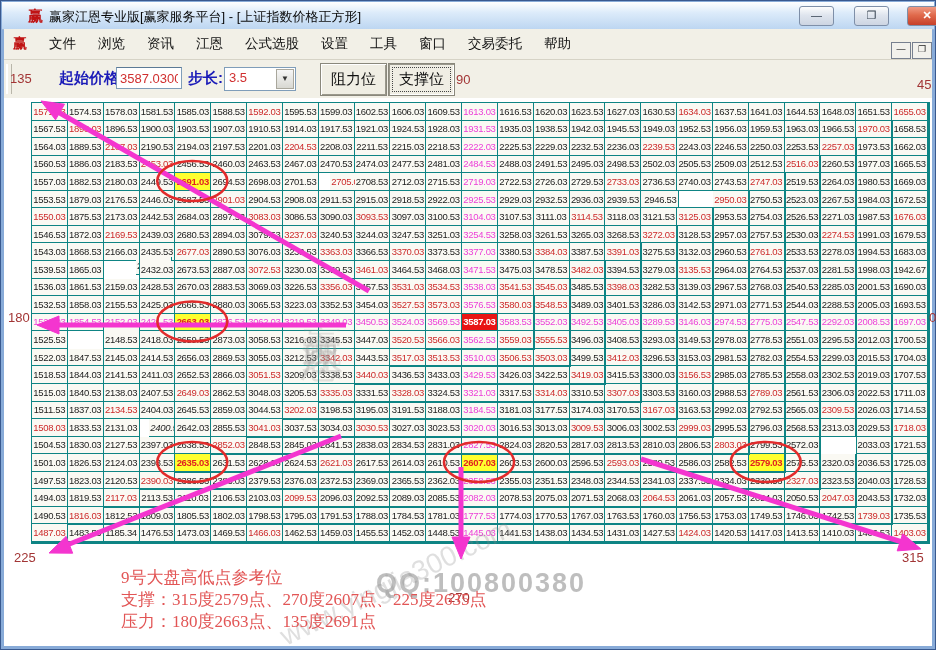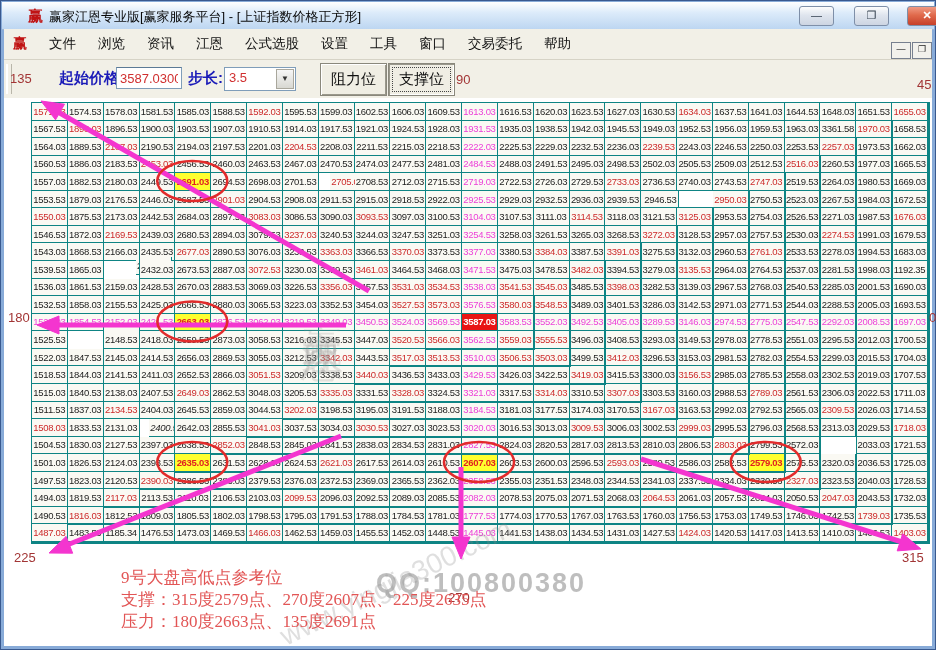--- a/index.html
+++ b/index.html
@@ -162,21 +162,21 @@
         <div class="cell mg" style="left: 430.08px; top: 17.56px;">1931.53</div>
         <div class="cell" style="left: 465.92px; top: 17.56px;">1935.03</div>
         <div class="cell" style="left: 501.76px; top: 17.56px;">1938.53</div>
         <div class="cell" style="left: 537.6px; top: 17.56px;">1942.03</div>
         <div class="cell" style="left: 573.44px; top: 17.56px;">1945.53</div>
         <div class="cell" style="left: 609.28px; top: 17.56px;">1949.03</div>
         <div class="cell" style="left: 645.12px; top: 17.56px;">1952.53</div>
         <div class="cell" style="left: 680.96px; top: 17.56px;">1956.03</div>
         <div class="cell" style="left: 716.8px; top: 17.56px;">1959.53</div>
         <div class="cell" style="left: 752.64px; top: 17.56px;">1963.03</div>
-        <div class="cell" style="left: 788.48px; top: 17.56px;">3361.58</div>
+        <div class="cell" style="left: 788.48px; top: 17.56px;">1966.53</div>
         <div class="cell rd" style="left: 824.32px; top: 17.56px;">1970.03</div>
         <div class="cell" style="left: 860.16px; top: 17.56px;">1658.53</div>
         <div class="cell" style="left: 0px; top: 35.12px;">1564.03</div>
         <div class="cell" style="left: 35.84px; top: 35.12px;">1889.53</div>
         <div class="cell rd" style="left: 71.68px; top: 35.12px;">2187.03</div>
         <div class="cell" style="left: 107.52px; top: 35.12px;">2190.53</div>
         <div class="cell" style="left: 143.36px; top: 35.12px;">2194.03</div>
         <div class="cell" style="left: 179.2px; top: 35.12px;">2197.53</div>
         <div class="cell" style="left: 215.04px; top: 35.12px;">2201.03</div>
         <div class="cell rd" style="left: 250.88px; top: 35.12px;">2204.53</div>
@@ -364,21 +364,21 @@
         <div class="cell" style="left: 501.76px; top: 158.04px;">3478.53</div>
         <div class="cell rd" style="left: 537.6px; top: 158.04px;">3482.03</div>
         <div class="cell" style="left: 573.44px; top: 158.04px;">3394.53</div>
         <div class="cell" style="left: 609.28px; top: 158.04px;">3279.03</div>
         <div class="cell rd" style="left: 645.12px; top: 158.04px;">3135.53</div>
         <div class="cell" style="left: 680.96px; top: 158.04px;">2964.03</div>
         <div class="cell" style="left: 716.8px; top: 158.04px;">2764.53</div>
         <div class="cell" style="left: 752.64px; top: 158.04px;">2537.03</div>
         <div class="cell" style="left: 788.48px; top: 158.04px;">2281.53</div>
         <div class="cell" style="left: 824.32px; top: 158.04px;">1998.03</div>
-        <div class="cell" style="left: 860.16px; top: 158.04px;">1192.35</div>
+        <div class="cell" style="left: 860.16px; top: 158.04px;">1942.67</div>
         <div class="cell" style="left: 0px; top: 175.6px;">1536.03</div>
         <div class="cell" style="left: 35.84px; top: 175.6px;">1861.53</div>
         <div class="cell" style="left: 71.68px; top: 175.6px;">2159.03</div>
         <div class="cell" style="left: 107.52px; top: 175.6px;">2428.53</div>
         <div class="cell" style="left: 143.36px; top: 175.6px;">2670.03</div>
         <div class="cell" style="left: 179.2px; top: 175.6px;">2883.53</div>
         <div class="cell" style="left: 215.04px; top: 175.6px;">3069.03</div>
         <div class="cell" style="left: 250.88px; top: 175.6px;">3226.53</div>
         <div class="cell rd" style="left: 286.72px; top: 175.6px;">3356.03</div>
         <div class="cell" style="left: 322.56px; top: 175.6px;">3457.53</div>

